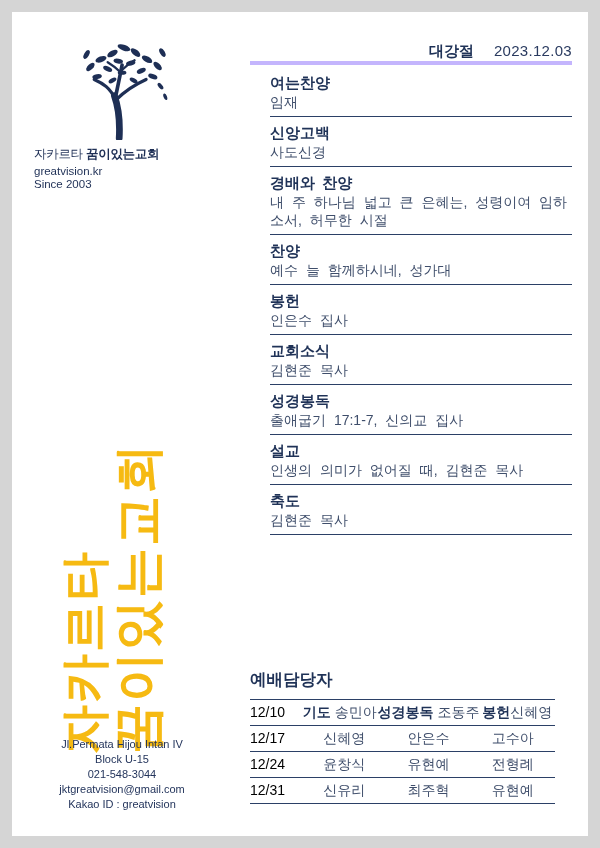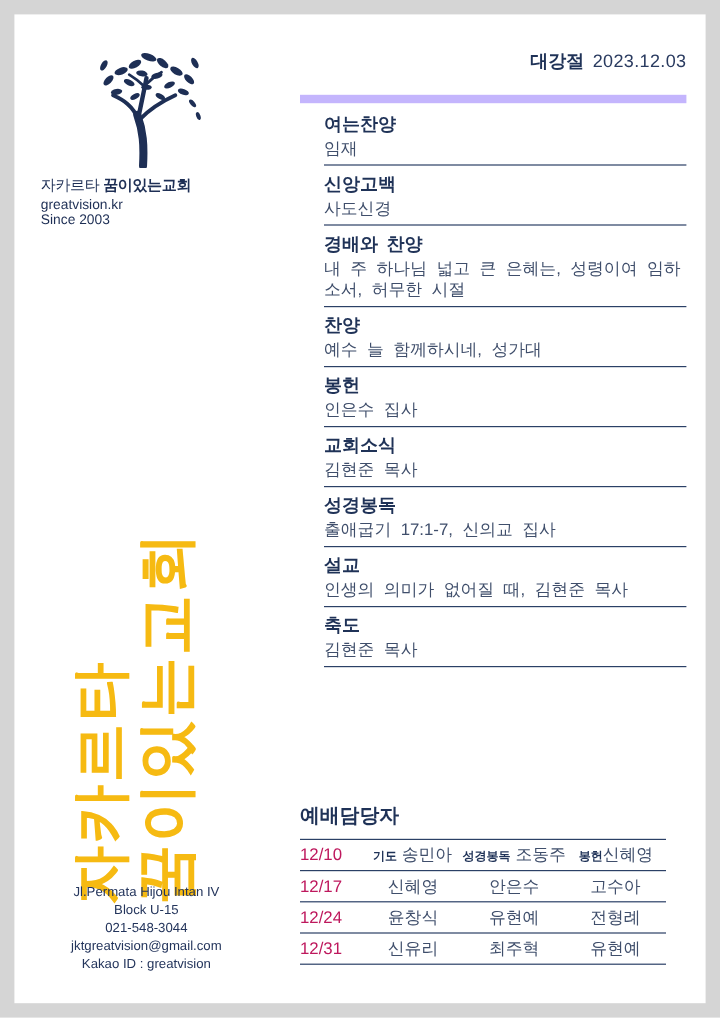--- a/index.html
+++ b/index.html
@@ -35,40 +35,40 @@
   }
   .vword1 { left:48px; top:742px; font-size:49px; letter-spacing:2px; }
   .vword2 { left:101px; top:742px; font-size:50px; letter-spacing:2px; }
 
   
   .contact { position:absolute; left:10px; top:725px; width:200px; text-align:center;
              color:#24355c; font-size:11px; line-height:15px; }
 
   
   .content { position:absolute; left:238px; top:30px; width:322px; }
-  .edition-row { display:flex; justify-content:flex-end; align-items:baseline; gap:7px;
-                 padding-bottom:18px; border-bottom:7px solid #c4b5fd; }
+  .edition-row { display:flex; justify-content:flex-end; align-items:baseline; gap:20px;
+                 padding-bottom:0; border-bottom:4px solid #c4b5fd; }
   .edition-season { font-size:15px; font-weight:bold; color:#1f3257; }
   .edition-date { font-size:15px; color:#2a3b60; letter-spacing:0.3px; }
 
   .order { margin-top:2px;margin-left:20px; }
   .order-item { padding:6px 0 5px 0; border-bottom:1px solid #2b4066; }
   .order-item:last-child { border-bottom:1px solid #2b4066; }
   .order-title { font-size:15px; font-weight:bold; color:#1f3257; line-height:19px; word-spacing:3px; }
   .order-detail { font-size:14px; color:#3f4e6b; line-height:18px; margin-top:1px; word-spacing:4px; }
 
   
   .assignments { position:absolute; left:238px; top:657px; width:305px; }
   .assignments-title { font-size:16.5px; font-weight:bold; color:#1f3257; margin-bottom:8px; word-spacing:2px; }
   .atable { width:100%; border-top:1px solid #2b4066; }
   .arow { display:grid; grid-template-columns:52px 1fr 1fr 1fr; align-items:baseline;
           padding:4px 0 3px 0; border-bottom:1px solid #2b4066; }
   .acell { font-size:14px; color:#3f4e6b; text-align:center; white-space:nowrap; }
-  .acell.date { text-align:left; color:#be185d; }
-  .alabel { font-weight:bold; color:#1f3257; margin-right:4px; font-size:10px; }
+  .acell.date { text-align:left; color:#000000; }
+  .alabel { font-weight:bold; color:#1f3257; margin-right:4px; font-size:14px; }
   .alabel.tight { margin-right:0; }
 </style>
 </head>
 <body>
 
 <div class="page">
 
   <div class="logo">
     <svg width="96" height="100" viewBox="0 0 100 104">
       <g fill="#1e2f55" stroke="none">

